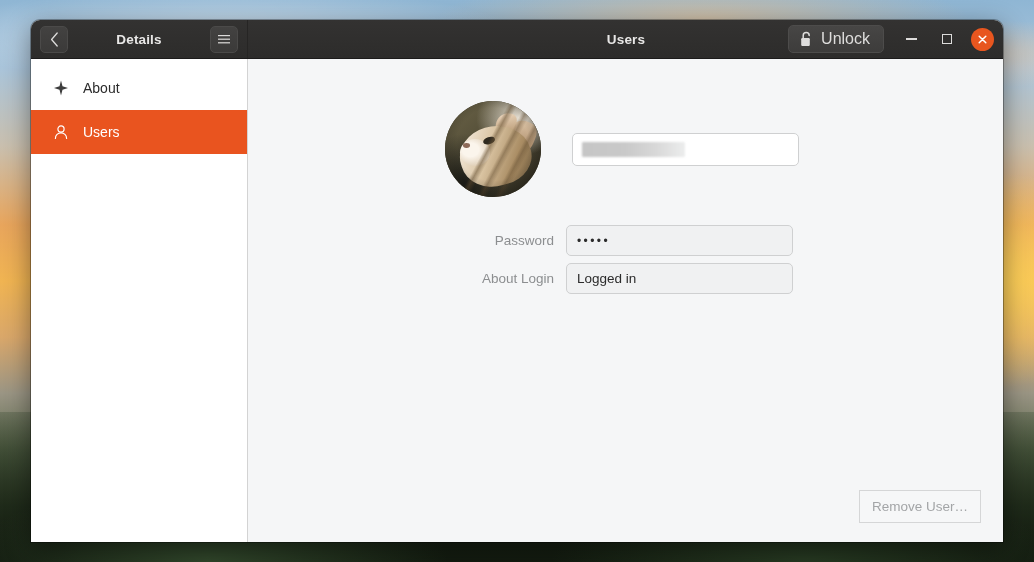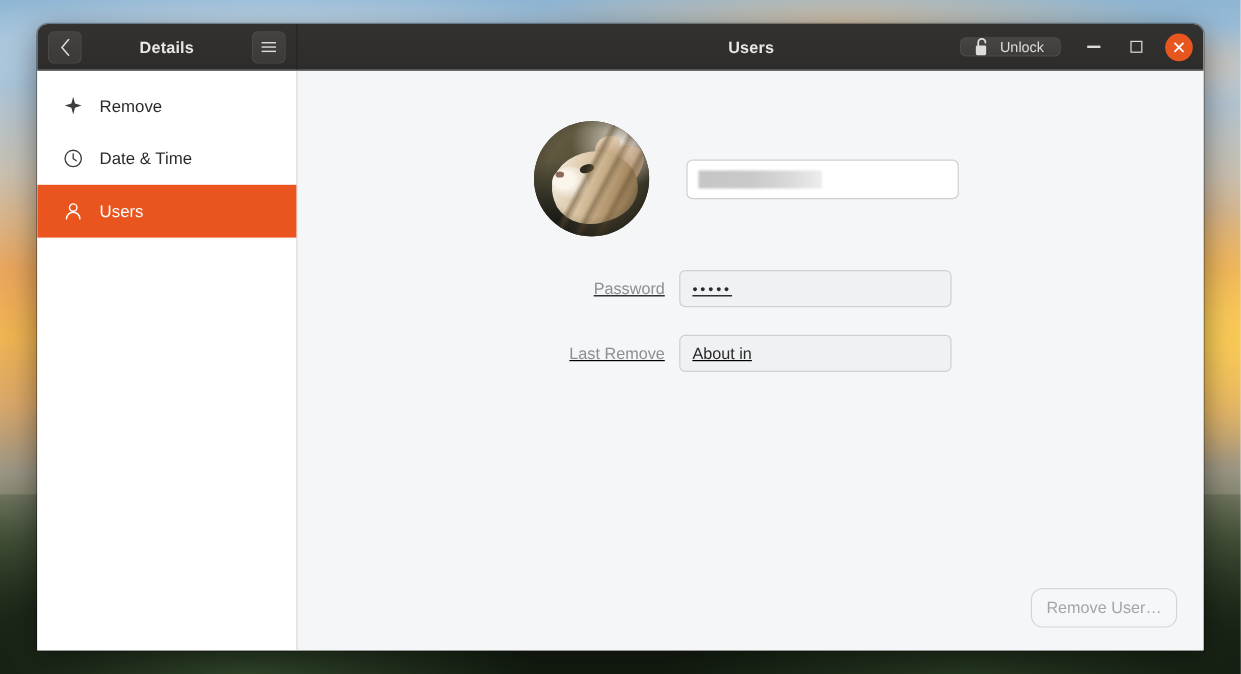--- a/index.html
+++ b/index.html
@@ -93,27 +93,27 @@
   }
   .tb-title {
     flex: 1 1 auto;
     text-align: center;
     color: #e8e7e6;
     font-size: 13.5px; font-weight: bold;
     letter-spacing: .15px;
   }
   .unlock-btn {
     display: flex; align-items: center; gap: 8px;
-    height: 16px;
+    height: 28px;
     padding: 0 13px 0 11px;
     border: 1px solid #4d4c4b;
     border-radius: 5px;
     background: linear-gradient(to bottom, #474645, #3d3c3b);
     color: #dedddc;
-    font-size: 12px;
+    font-size: 16px;
     cursor: pointer;
     position: absolute; right: 119px;
   }
   .win-ctrls {
     position: absolute; right: 9px;
     display: flex; align-items: center; gap: 12px;
   }
   .wc {
     width: 24px; height: 24px;
     display: flex; align-items: center; justify-content: center;
@@ -257,22 +257,21 @@
   .redaction {
     width: 103px; height: 15px;
     background: linear-gradient(to right, #c6c6c6 0%, #c9c9c9 42%, #d8d8d8 72%, #eceded 100%);
     filter: blur(1.1px);
     border-radius: 1px;
   }
 
   .form {
     margin-top: 28px;
     display: flex; flex-direction: column;
-    gap: 23px;
-    text-decoration: underline;
+    gap: 7px;
   }
   .frow { display: flex; align-items: center; }
   .flabel {
     width: 318px; flex: 0 0 318px;
     text-align: right;
     padding-right: 12px;
     color: #8c8e90;
     font-size: 13.5px;
   }
   .fval-entry {
@@ -302,21 +301,21 @@
     border-radius: 50%;
     background: #fcfcfd;
     border: 1px solid #cdced0;
   }
 
   .remove-btn {
     position: absolute;
     right: 22px; bottom: 19px;
     width: 122px; height: 33px;
     border: 1px solid #d5d6d7;
-    border-radius: 10px;
+    border-radius: 0;
     background: #f6f7f8;
     color: #a3a5a7;
     font-size: 13.5px;
     display: flex; align-items: center; justify-content: center;
     cursor: default;
   }
 </style>
 </head>
 <body>
 
@@ -377,32 +376,23 @@
     <div class="wbody">
 
       <div class="sidebar">
 
         <div class="side-item">
           <span class="sicon">
             <svg width="16" height="16" viewBox="0 0 16 16">
               <path d="M8 0.6 L9.5 6.2 L15 8 L9.5 9.8 L8 15.4 L6.5 9.8 L1 8 L6.5 6.2 Z" fill="currentColor"></path>
             </svg>
           </span>
-          <span>Remove</span>
-        </div>
-
-        <div class="side-item">
-          <span class="sicon">
-            <svg width="16" height="16" viewBox="0 0 16 16">
-              <circle cx="8" cy="8" r="6.8" fill="none" stroke="currentColor" stroke-width="1.1"></circle>
-              <path d="M8 4.2 V8.2 L10.6 9.9" fill="none" stroke="currentColor" stroke-width="1.1" stroke-linecap="round"></path>
-            </svg>
-          </span>
-          <span>Date &amp; Time</span>
-        </div>
+          <span>About</span>
+        </div>
+
 
         <div class="side-item active">
           <span class="sicon">
             <svg width="16" height="16" viewBox="0 0 16 16">
               <circle cx="8" cy="5" r="3.1" fill="none" stroke="currentColor" stroke-width="1.2"></circle>
               <path d="M2.4 14.4 a5.6 5.6 0 0 1 11.2 0" fill="none" stroke="currentColor" stroke-width="1.2" stroke-linecap="round"></path>
             </svg>
           </span>
           <span>Users</span>
         </div>
@@ -434,22 +424,22 @@
 
           <div class="frow">
             <div class="flabel">Password</div>
             <div class="fval-entry">
               <span class="pw-dots">•••••</span>
             </div>
           </div>
 
 
           <div class="frow">
-            <div class="flabel">Last Remove</div>
-            <div class="fval-entry">About in</div>
+            <div class="flabel">About Login</div>
+            <div class="fval-entry">Logged in</div>
           </div>
 
         </div>
 
         <div class="remove-btn">Remove User…</div>
 
       </div>
     </div>
   </div>
 </div>

